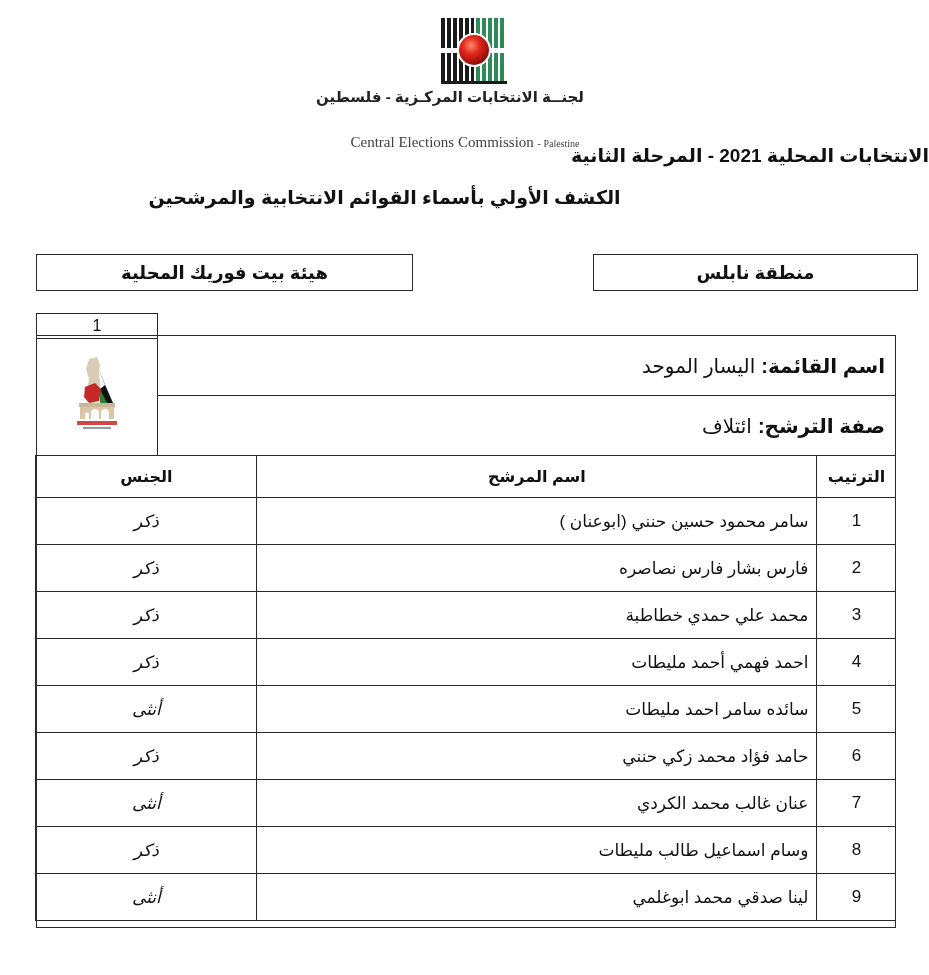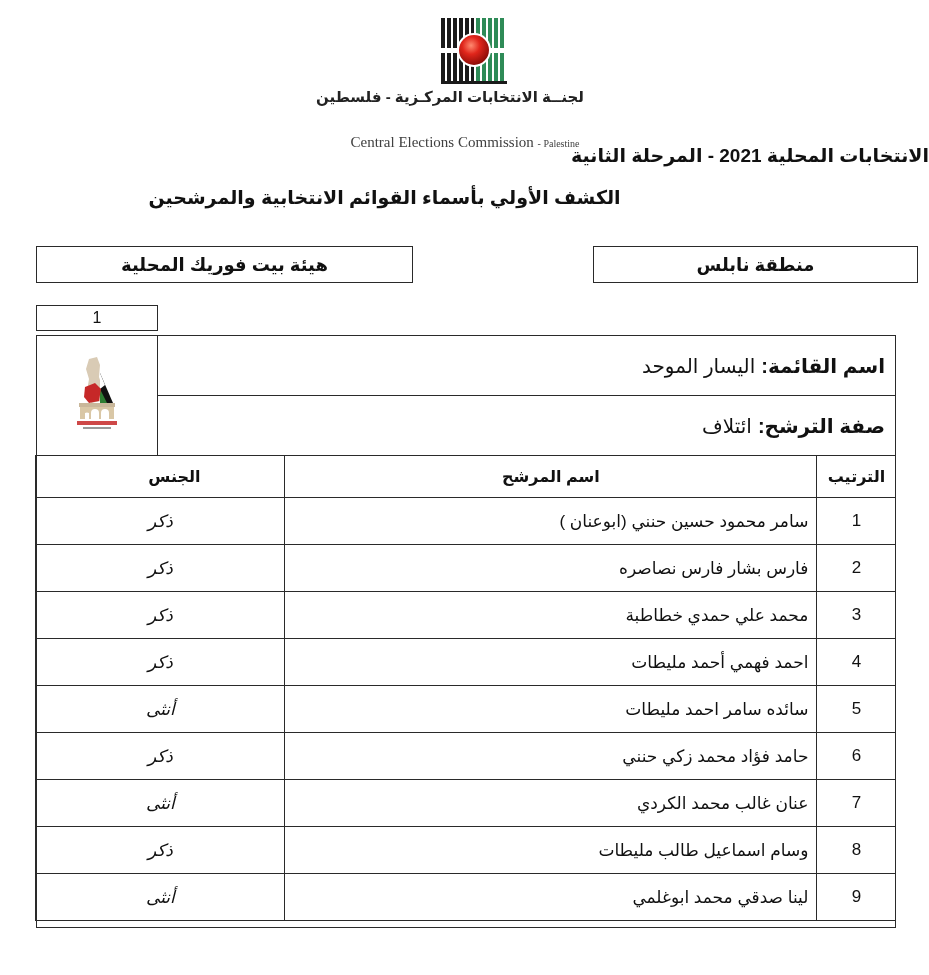--- a/index.html
+++ b/index.html
@@ -14,40 +14,40 @@
   .org-en { left:300px; top:106px; width:330px; text-align:center;
             font-family:"Liberation Serif", "DejaVu Serif", serif; font-size:15px; color:#404040;margin-top:28px; }
   .org-en small { font-size:10px; }
 
   .title1 { left:0; top:144px; width:929px; text-align:right; direction:rtl;
             font-size:19px; font-weight:bold; }
   .title2 { left:0; top:186px; width:769px; text-align:center; direction:rtl;
             font-size:19px; font-weight:bold; }
 
   .box { border:1.6px solid #2a2a2a; box-sizing:border-box; display:flex;
-         align-items:center; justify-content:center; direction:rtl; }
+         align-items:center; justify-content:center; direction:rtl;margin-top:8px; }
   .council-box { left:36px; top:246px; width:377px; height:37px; font-size:18px; font-weight:bold; }
   .region-box  { left:593px; top:246px; width:325px; height:37px; font-size:18px; font-weight:bold; }
   .num-box { left:36px; top:305px; width:122px; height:26px; font-size:16px; }
 
   
   .main { left:36px; top:335px; width:860px; height:593px; border:1.6px solid #2a2a2a; box-sizing:border-box; }
   .logo-cell { position:absolute; left:0; top:0; width:121px; height:119px;
                border-right:1.6px solid #2a2a2a; box-sizing:border-box; display:flex; align-items:center; justify-content:center; }
   .info-row { position:absolute; left:121px; right:0; height:60px; direction:rtl;
               display:flex; align-items:center; padding-right:10px; font-size:20px; box-sizing:border-box; }
   .info-row b { font-weight:bold; margin-left:6px; }
   .info-row.r1 { top:0; border-bottom:1.6px solid #2a2a2a; }
   .info-row.r2 { top:60px; height:59px; }
 
   table.cands { position:absolute; left:-1.6px; top:119px; width:861px; border-collapse:collapse; direction:rtl; }
   table.cands td, table.cands th { border:1.6px solid #2a2a2a; height:46px; padding:0; font-size:17px; }
   table.cands th { font-weight:bold; height:41px; font-size:16px; }
   table.cands th.c-rank { width:78px; }
-  table.cands th.c-gender { width:220px;padding-left:28px; }
+  table.cands th.c-gender { width:220px; }
   td.rank { text-align:center; font-size:20px; }
   td.name { text-align:right; padding-right:8px !important; font-size:18px; }
   td.gender { text-align:center; font-size:18px;font-style:italic; }
   table.cands tr:first-child th { border-top:1.6px solid #2a2a2a; }
 </style>
 </head>
 <body>
 
 <svg id="cec-logo" class="abs" viewBox="0 0 66 66">
   <g fill="#1a1a1a">

